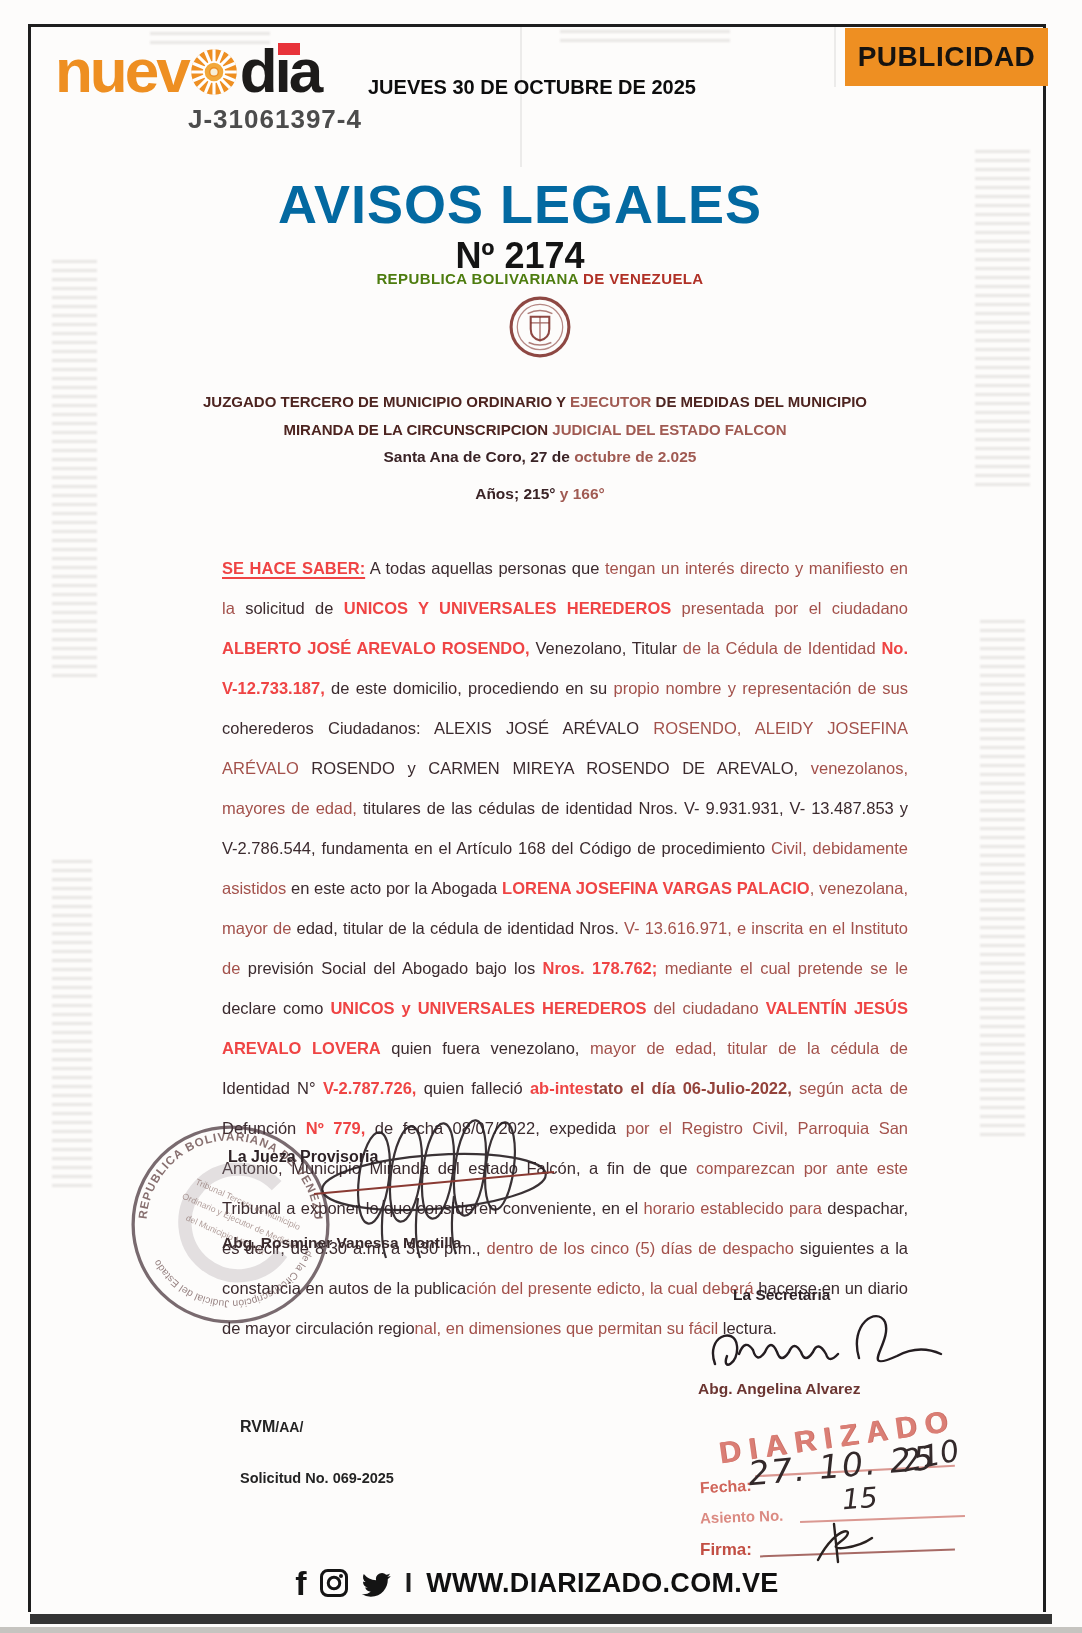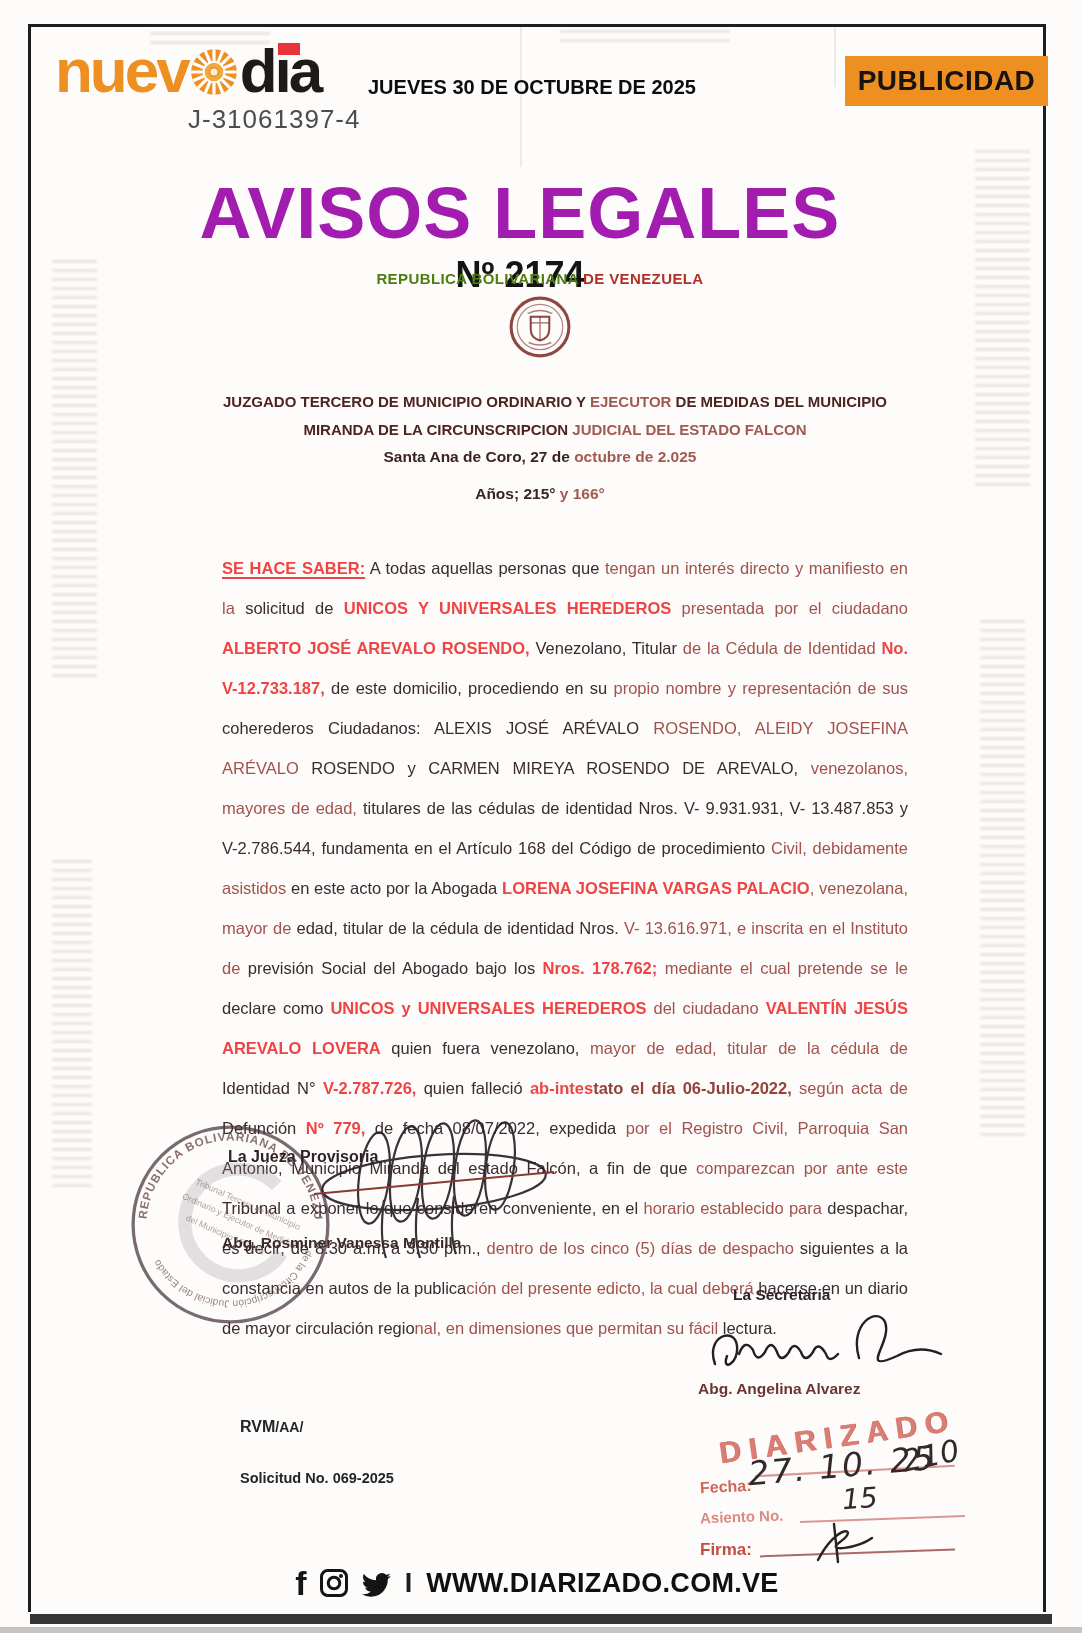--- a/index.html
+++ b/index.html
@@ -18,38 +18,38 @@
   .ghost-v { position:absolute; background:rgba(90,88,86,.10); }
 
   
   .logo { position:absolute; left:55px; top:40px; display:flex; align-items:center; }
   .logo .t { font-size:62px; font-weight:900; letter-spacing:-3px; line-height:1; }
   .logo .orange { color:#EE8F22; }
   .logo .black { color:#1d1b1a; }
   .logo .sun { margin:6px 2px 0 2px; }
   .iacc { position:relative; }
   .iacc::before { content:''; position:absolute; left:3px; top:3px; width:22px; height:12px; background:#E8333A; }
-  .jnum { position:absolute; left:188px; top:104px; font-size:26px; font-weight:400; color:#4c4c4c; letter-spacing:1px; }
+  .jnum { position:absolute; left:188px; top:104px; font-size:26px; font-weight:700; color:#4c4c4c; letter-spacing:1px; }
   .dateline { position:absolute; left:368px; top:76px; font-size:20px; font-weight:800; color:#0d0d0d; }
-  .pubbox { position:absolute; left:845px; top:28px; width:203px; height:50px; background:#EE8F22;
-            display:flex; align-items:center; justify-content:center;margin-top:28px; }
+  .pubbox { position:absolute; left:845px; top:28px; width:203px; height:58px; background:#EE8F22;
+            display:flex; align-items:center; justify-content:center; }
   .pubbox span { font-size:28px; font-weight:800; color:#161310; letter-spacing:.5px; }
 
   
   .title-wrap { position:absolute; left:0; top:176px; width:1040px; text-align:center; }
-  .title-main { font-size:72px; font-weight:800; color:#a21caf; letter-spacing:1px; line-height:1.05; }
+  .title-main { font-size:54px; font-weight:800; color:#0369a1; letter-spacing:1px; line-height:1.05; }
   .title-num { font-size:36px; font-weight:800; color:#141414; margin-top:2px; }
   .mid-wrap { position:absolute; left:60px; top:270px; width:960px; text-align:center; }
   .republic { font-size:15px; font-weight:700; letter-spacing:.4px; }
   .republic .p1 { color:#4d7c0f; }
   .republic .p2 { color:#b03026; }
   .seal { margin:8px auto 0 auto; width:64px; height:64px; }
 
   
-  .court-wrap { position:absolute; left:75px; top:388px; width:960px; text-align:center;
+  .court-wrap { position:absolute; left:55px; top:388px; width:960px; text-align:center;
                 font-weight:700; font-size:15px; line-height:28px; color:#4d2420; }
   .fade { color:#a05a52; }
   .place-date { position:absolute; left:60px; top:448px; width:960px; text-align:center; font-size:15.5px; font-weight:700; color:#3a2326; }
   .years { position:absolute; left:60px; top:485px; width:960px; text-align:center; font-size:15.5px; font-weight:700; color:#3a2326; }
   .edicto { position:absolute; left:60px; top:520px; width:960px; text-align:center; font-size:15.5px; font-weight:800;
             color:#3a2326; letter-spacing:1px; }
   .edicto span { text-decoration:underline; text-underline-offset:3px; text-decoration-thickness:2px; }
 
   
   .body-text { position:absolute; left:222px; top:548px; width:686px; font-size:16.5px; line-height:40px;

